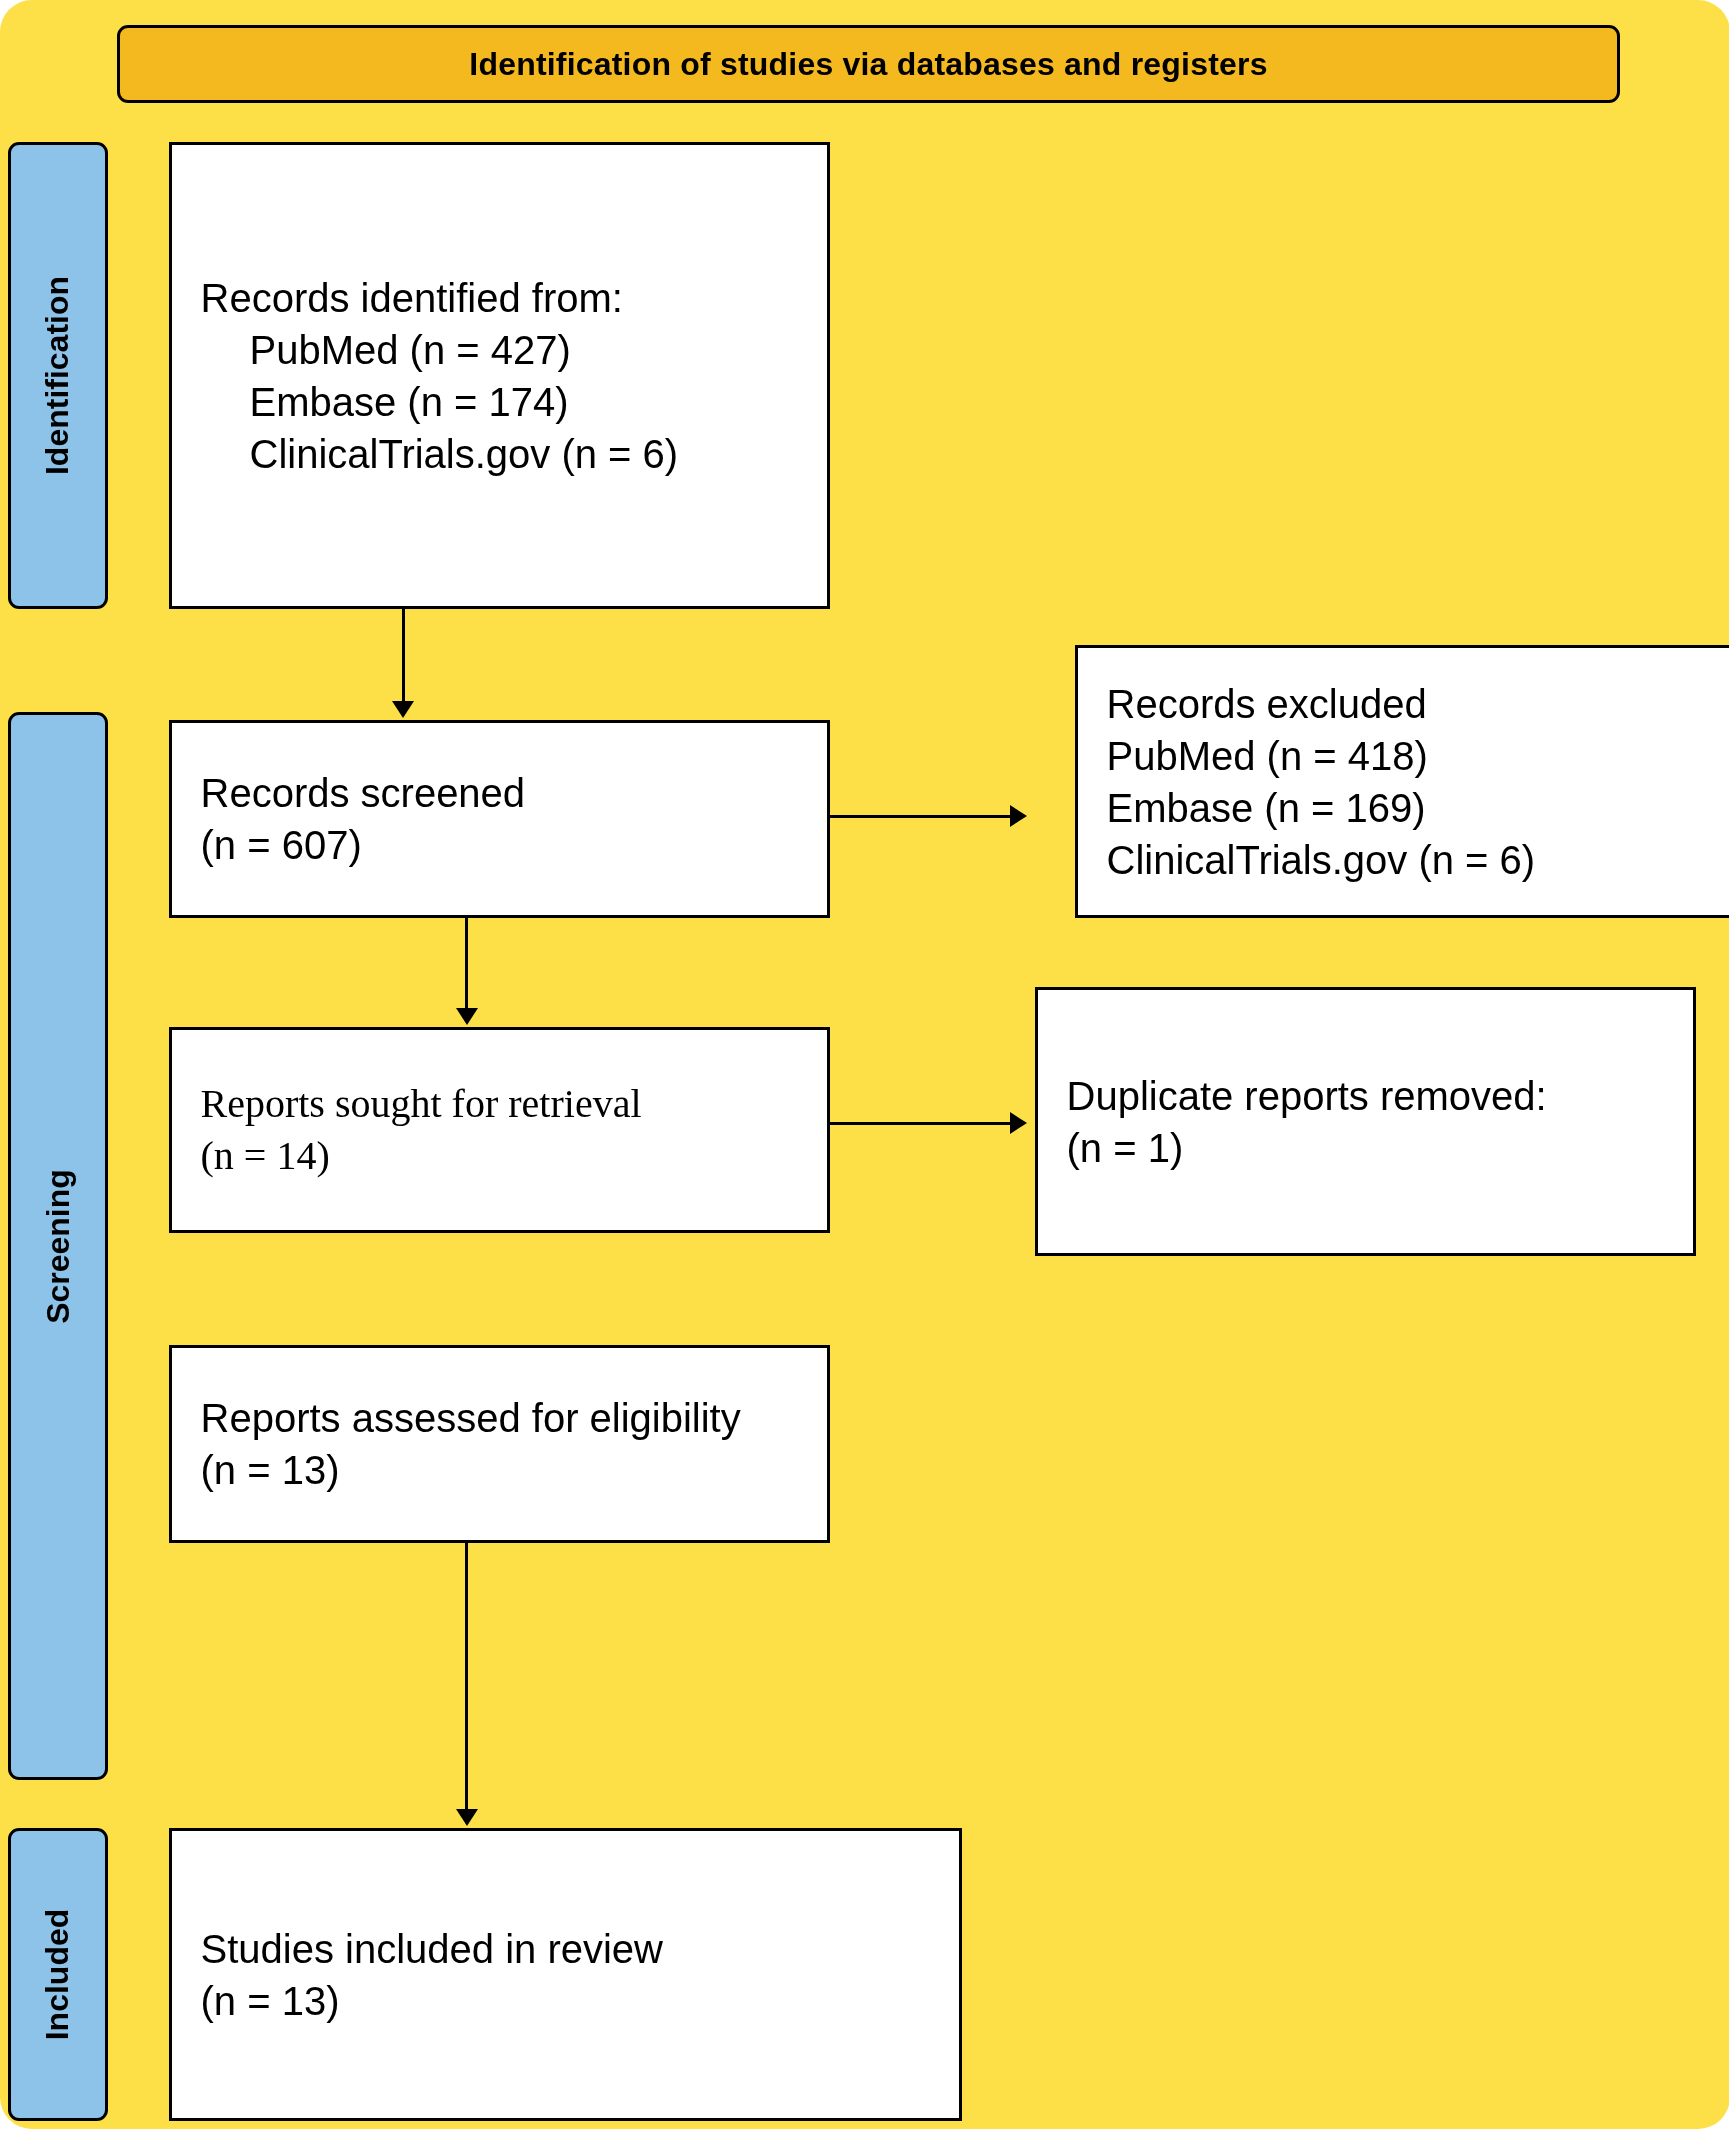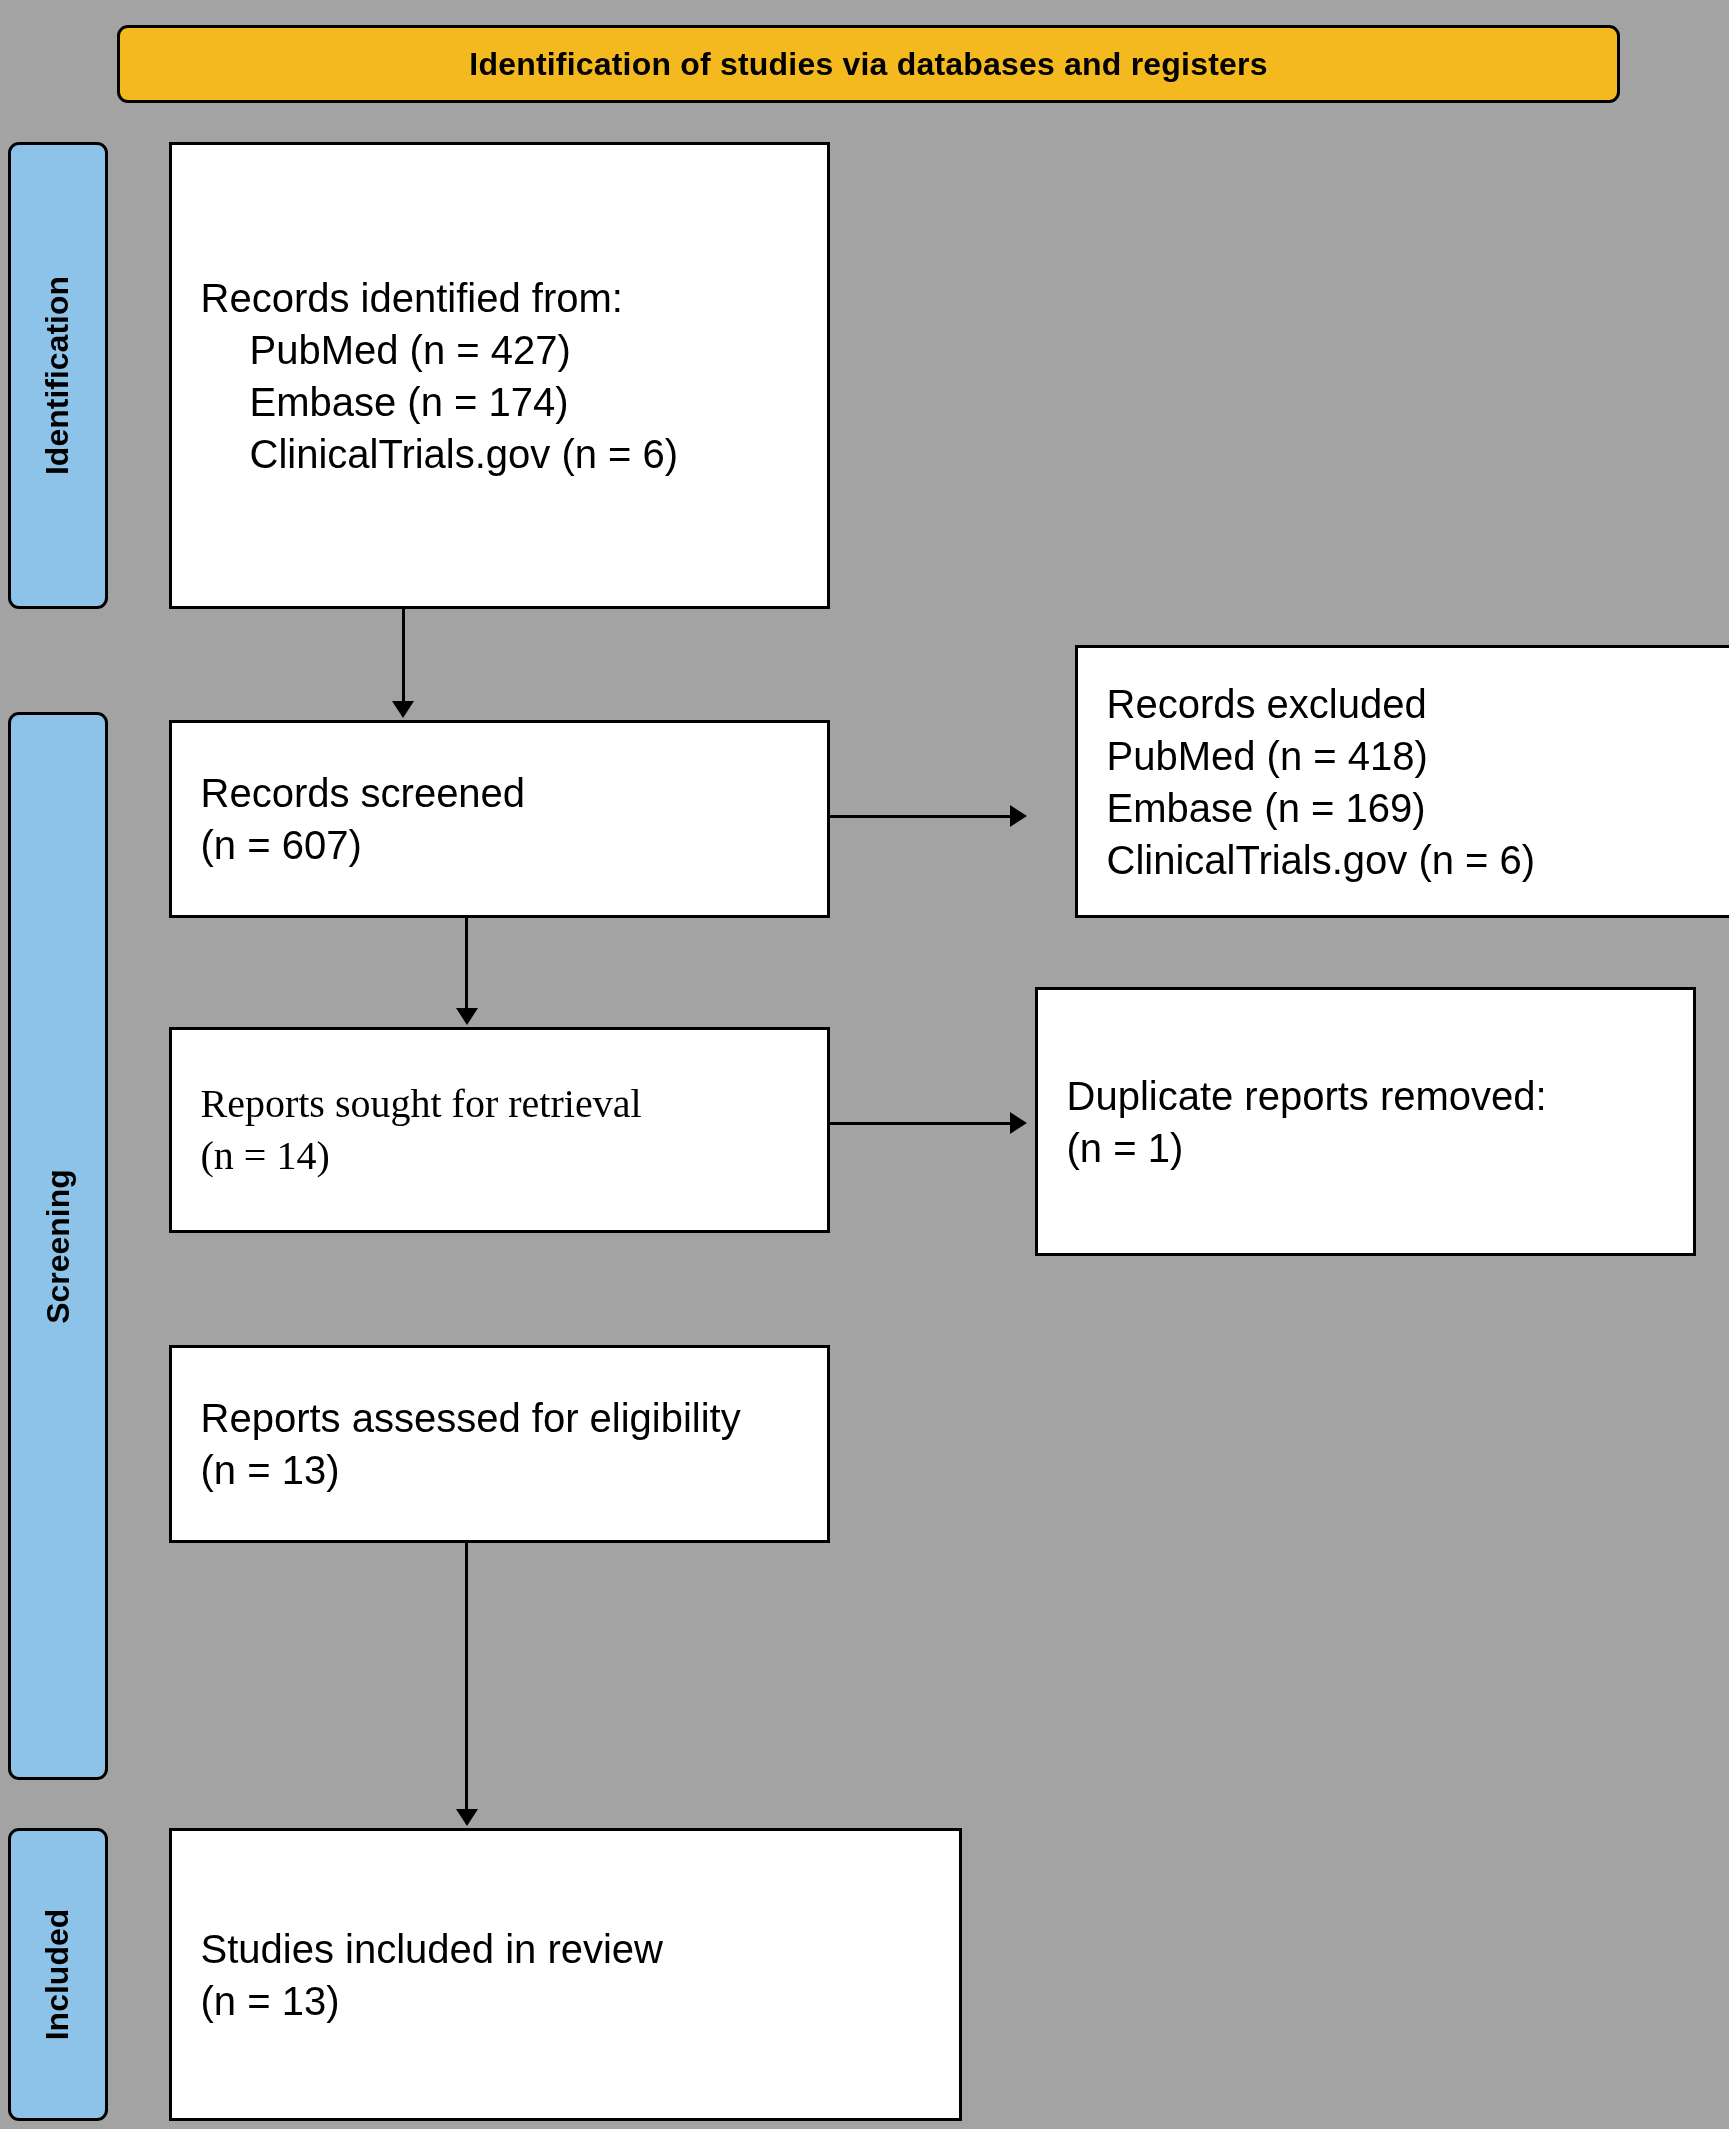--- a/index.html
+++ b/index.html
@@ -8,22 +8,23 @@
     background: #ffffff;
   }
   body {
     font-family: "Liberation Sans", sans-serif;
     color: #000000;
   }
   #canvas {
     position: relative;
     width: 1730px;
     height: 2129px;
-    background: #a3a3a3;
+    background: #fde047;
     overflow: hidden;
+    border-radius: 32px;
   }
 
   
   .header-banner {
     position: absolute;
     left: 117px;
     top: 25px;
     width: 1503px;
     height: 78px;
     background: #f5b920;

